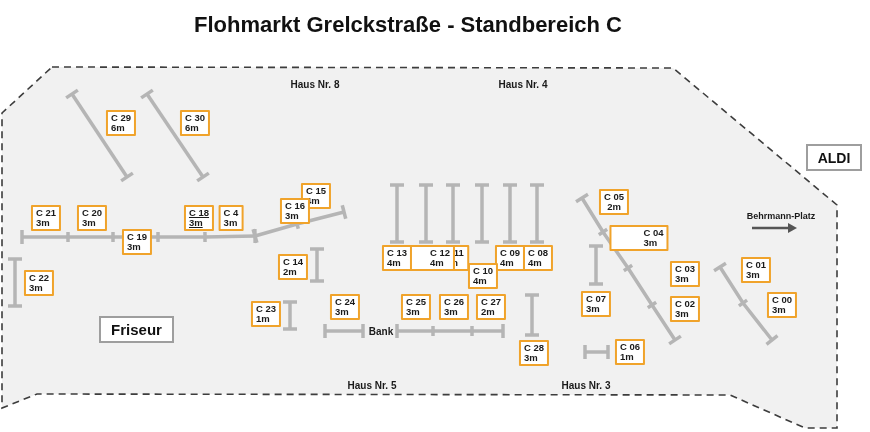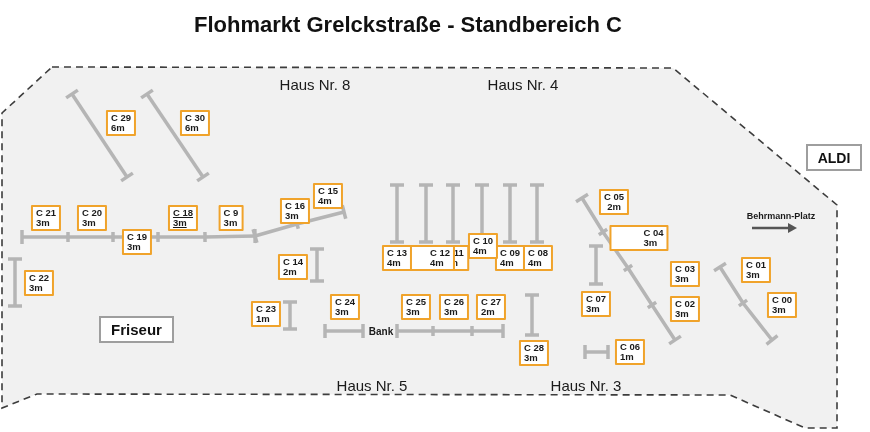--- a/index.html
+++ b/index.html
@@ -16,21 +16,21 @@
   #label-layer{position:absolute;left:0;top:0;width:870px;height:432px;z-index:2;}
   .stand{
     position:absolute;transform:translateX(-50%);
     background:#ffffff;border:2px solid var(--stand-border,#f0a32b);
     padding:1px 3px;border-radius:1px;
     font-size:9.5px;line-height:10px;font-weight:bold;color:#1a1a1a;
     white-space:nowrap;
   }
   .house{
     position:absolute;transform:translate(-50%,-50%);
-    font-size:15px;font-weight:normal;color:#1a1a1a;white-space:nowrap;
+    font-size:10px;font-weight:bold;color:#1a1a1a;white-space:nowrap;
   }
   .building{
     position:absolute;z-index:3;background:#ffffff;
     border:2px solid var(--building-border,#9e9e9e);
     display:flex;align-items:center;justify-content:center;
     font-weight:bold;color:#111;
   }
   .aldi-box{left:806px;top:144px;width:52px;height:23px;font-size:14px;}
   .friseur-box{left:99px;top:316px;width:71px;height:23px;font-size:15px;}
   .direction-label{
@@ -157,53 +157,53 @@
         <div>3m</div>
       </div>
       <div class="stand" style="left: 538px; top: 245px;">
         <div>C 08</div>
         <div>4m</div>
       </div>
       <div class="stand" style="left: 510px; top: 245px;">
         <div>C 09</div>
         <div>4m</div>
       </div>
-      <div class="stand" style="left: 483px; top: 233px;">
+      <div class="stand" style="left: 483px; top: 263px;">
         <div>C 10</div>
         <div>4m</div>
       </div>
       <div class="stand" style="left: 454px; top: 245px;">
         <div>C 11</div>
         <div>4m</div>
       </div>
       <div class="stand" style="left: 426px; top: 245px; padding-left: 31px;">
         <div>C 12</div>
         <div>4m</div>
       </div>
       <div class="stand" style="left: 397px; top: 245px;">
         <div>C 13</div>
         <div>4m</div>
       </div>
       <div class="stand" style="left: 293px; top: 254px;">
         <div>C 14</div>
         <div>2m</div>
       </div>
-      <div class="stand" style="left: 328px; top: 183px;">
+      <div class="stand" style="left: 316px; top: 183px;">
         <div>C 15</div>
         <div>4m</div>
       </div>
       <div class="stand" style="left: 275px; top: 198px; margin-left: 20px;">
         <div>C 16</div>
         <div>3m</div>
       </div>
       <div class="stand" style="left: 231px; top: 205px;">
-        <div>C 9</div>
-        <div>3m</div>
-      </div>
-      <div class="stand" style="left: 183px; top: 205px; text-decoration: underline;">
+        <div>C 4</div>
+        <div>3m</div>
+      </div>
+      <div class="stand" style="left: 199px; top: 205px; text-decoration: underline;">
         <div>C 18</div>
         <div>3m</div>
       </div>
       <div class="stand" style="left: 137px; top: 205px; margin-top: 24px;">
         <div>C 19</div>
         <div>3m</div>
       </div>
       <div class="stand" style="left: 92px; top: 205px;">
         <div>C 20</div>
         <div>3m</div>

